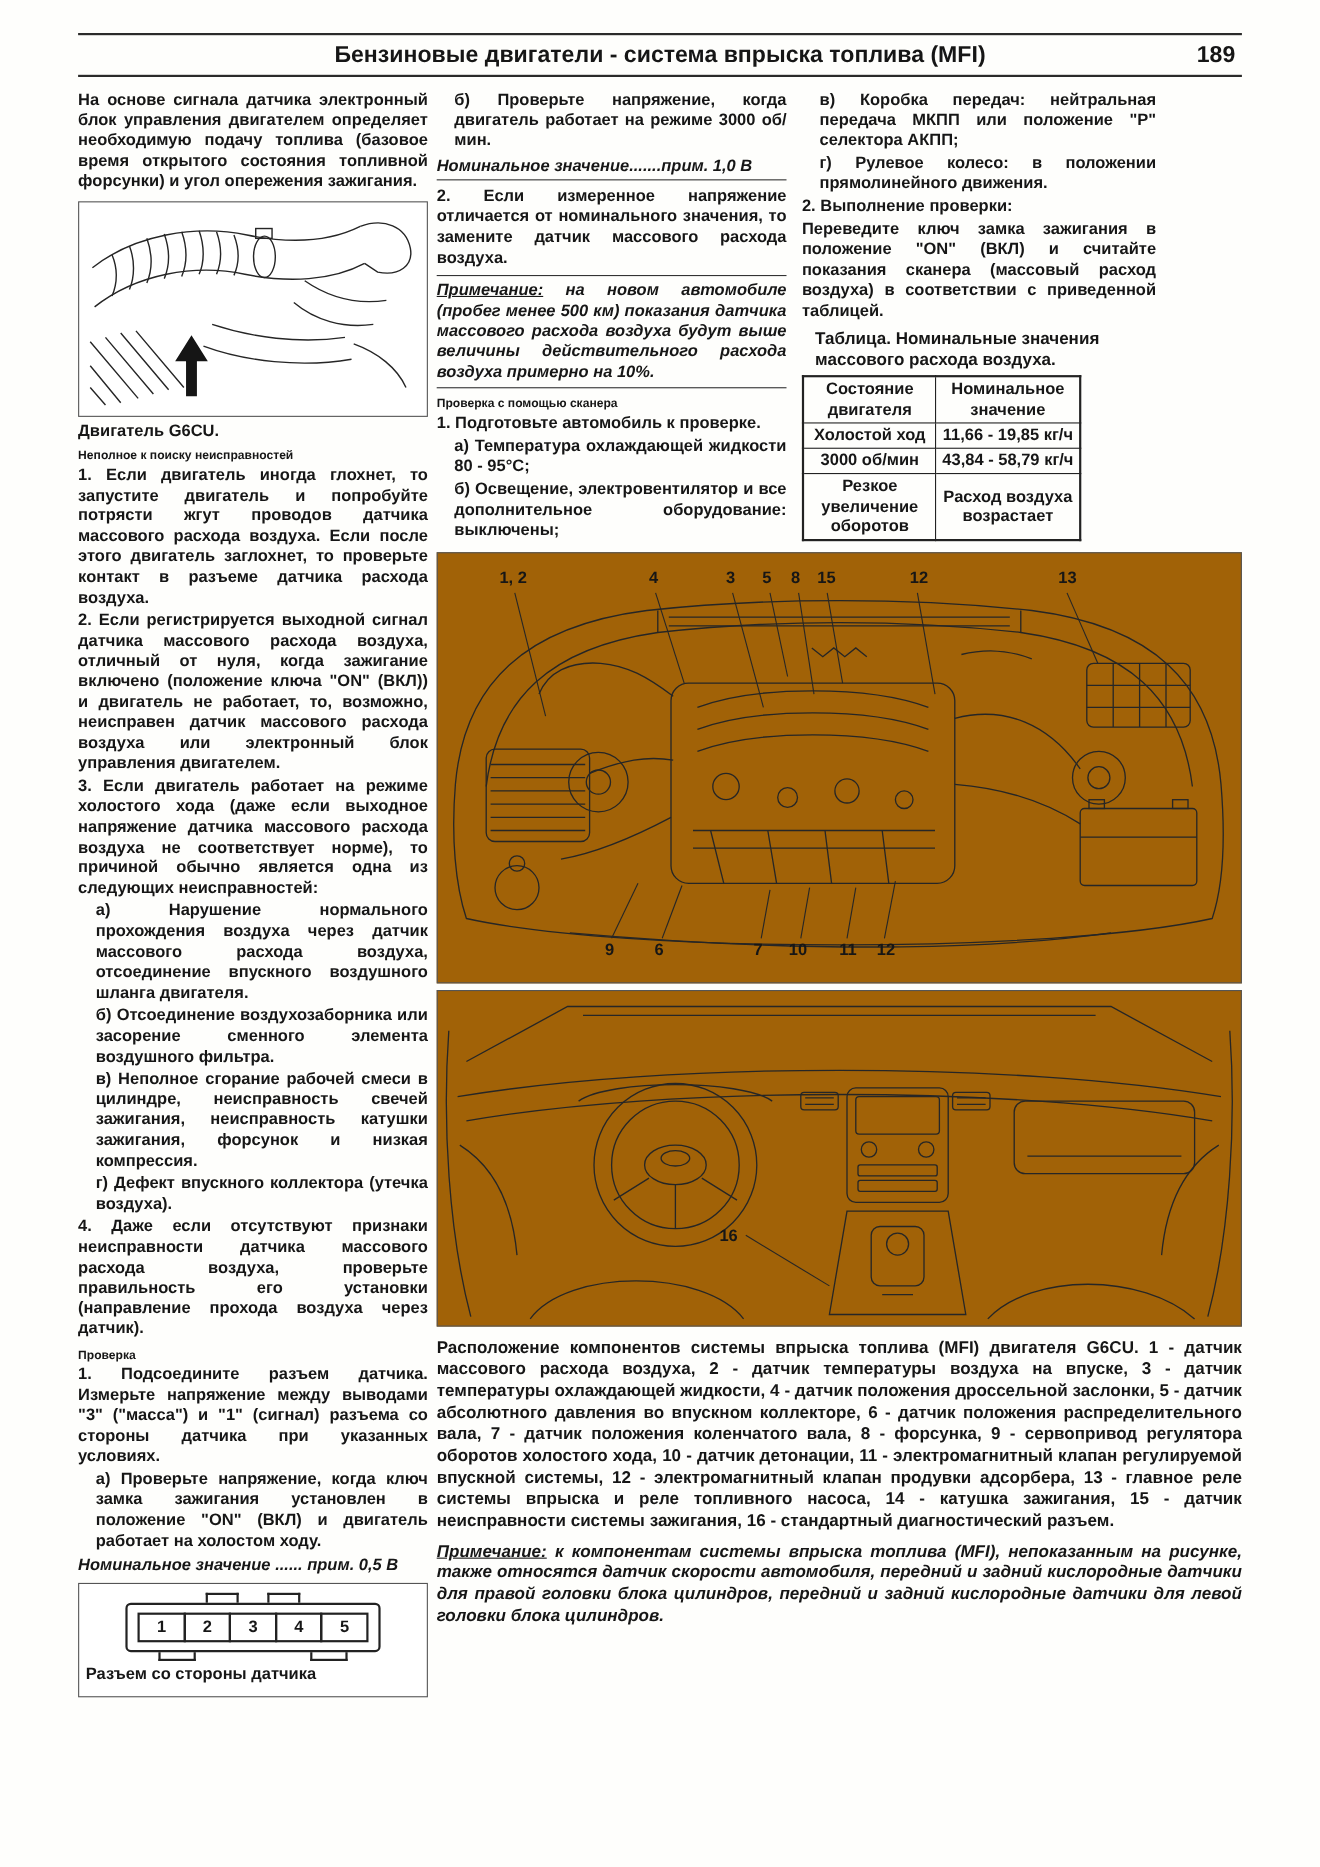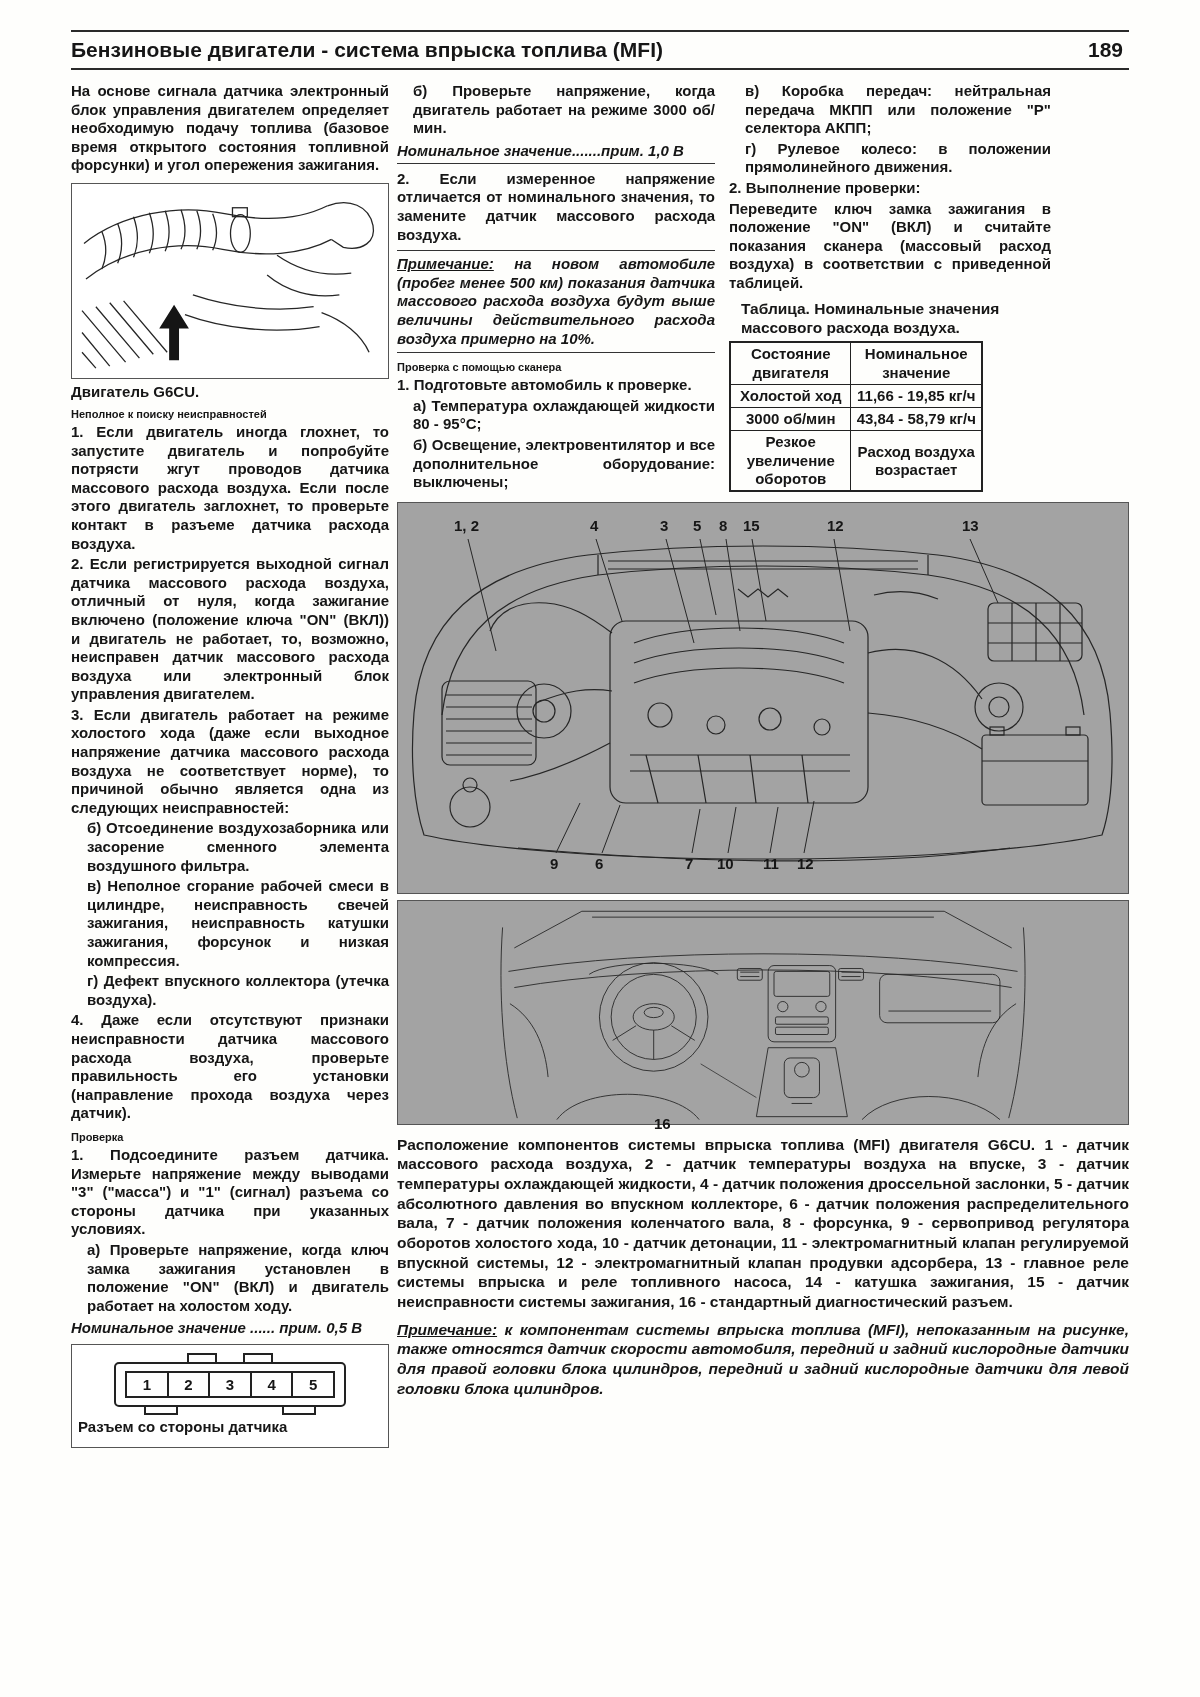--- a/index.html
+++ b/index.html
@@ -7,21 +7,21 @@
   body {
     width:1200px; height:1697px; overflow:hidden;
     font-family:"Liberation Sans", sans-serif;
     color:#161616;
     font-weight:600;
   }
   .page { width:1200px; height:1697px; background:#fefefc; padding:30px 71px 20px 71px; }
 
   
   .header {
-    position:relative; display:flex; align-items:center; justify-content:flex-start;
+    position:relative; display:flex; align-items:center; justify-content:center;
     border-top:2px solid #2a2a2a; border-bottom:2px solid #2a2a2a;
     padding:6px 0; margin-bottom:12px;
   }
   .header .title { font-size:21px; font-weight:700; }
   .header .pagenum { position:absolute; right:6px; top:6px; font-size:21px; font-weight:700; }
 
   
   .columns { display:grid; grid-template-columns:318px 732px; column-gap:8px; }
   .text-row { display:grid; grid-template-columns:318px 322px; column-gap:14px; margin-bottom:8px; }
 
@@ -48,23 +48,23 @@
 
   
   .table-title { font-weight:700; font-size:15.5px; line-height:1.25; margin:6px 0 4px 12px; }
   table.airflow { border-collapse:collapse; border:2px solid #222; width:254px; }
   table.airflow th, table.airflow td {
     border:1.5px solid #222; padding:2px 5px; text-align:center;
     font-size:15px; line-height:1.22; font-weight:600;
   }
 
   
-  .diagram-box { position:relative; border:1px solid #555; background:#a3a3a3; }
+  .diagram-box { position:relative; border:1px solid #555; background:#a16207; }
   .engine-bay-box { height:392px; margin-bottom:6px; }
-  .dashboard-box  { height:225px; }
+  .dashboard-box  { height:306px; }
   .diagram-box svg { display:block; width:100%; height:100%; }
   .callout { position:absolute; font-size:15px; font-weight:700; white-space:nowrap; }
 
   
   .caption-text {
     font-size:15.5px; font-weight:700; text-align:justify;
     line-height:1.27; margin-top:10px;
   }
   .components-note {
     font-size:15.5px; font-weight:700; font-style:italic; text-align:justify;
@@ -127,20 +127,21 @@
           </g>
           <polygon points="96,178 96,146 86,146 101,122 116,146 106,146 106,178" fill="#151515"></polygon>
         </svg>
       </div>
       <p class="fig-caption">Двигатель G6CU.</p>
 
       <h3 class="sec">Неполное к поиску неисправностей</h3>
       <p class="body">1. Если двигатель иногда глохнет, то запустите двигатель и попробуйте потрясти жгут проводов датчика массового расхода воздуха. Если после этого двигатель заглохнет, то проверьте контакт в разъеме датчика расхода воздуха.</p>
       <p class="body">2. Если регистрируется выходной сигнал датчика массового расхода воздуха, отличный от нуля, когда зажигание включено (положение ключа "ON" (ВКЛ)) и двигатель не работает, то, возможно, неисправен датчик массового расхода воздуха или электронный блок управления двигателем.</p>
       <p class="body">3. Если двигатель работает на режиме холостого хода (даже если выходное напряжение датчика массового расхода воздуха не соответствует норме), то причиной обычно является одна из следующих неисправностей:</p>
+      <p class="body sub">а) Нарушение нормального прохождения воздуха через датчик массового расхода воздуха, отсоединение впускного воздушного шланга двигателя.</p>
       <p class="body sub">б) Отсоединение воздухозаборника или засорение сменного элемента воздушного фильтра.</p>
       <p class="body sub">в) Неполное сгорание рабочей смеси в цилиндре, неисправность свечей зажигания, неисправность катушки зажигания, форсунок и низкая компрессия.</p>
       <p class="body sub">г) Дефект впускного коллектора (утечка воздуха).</p>
       <p class="body">4. Даже если отсутствуют признаки неисправности датчика массового расхода воздуха, проверьте правильность его установки (направление прохода воздуха через датчик).</p>
 
       <h3 class="sec">Проверка</h3>
       <p class="body">1. Подсоедините разъем датчика. Измерьте напряжение между выводами "3" ("масса") и "1" (сигнал) разъема со стороны датчика при указанных условиях.</p>
       <p class="body sub">а) Проверьте напряжение, когда ключ замка зажигания установлен в положение "ON" (ВКЛ) и двигатель работает на холостом ходу.</p>
       <p class="nominal">Номинальное значение ...... прим. 0,5 В</p>
 

